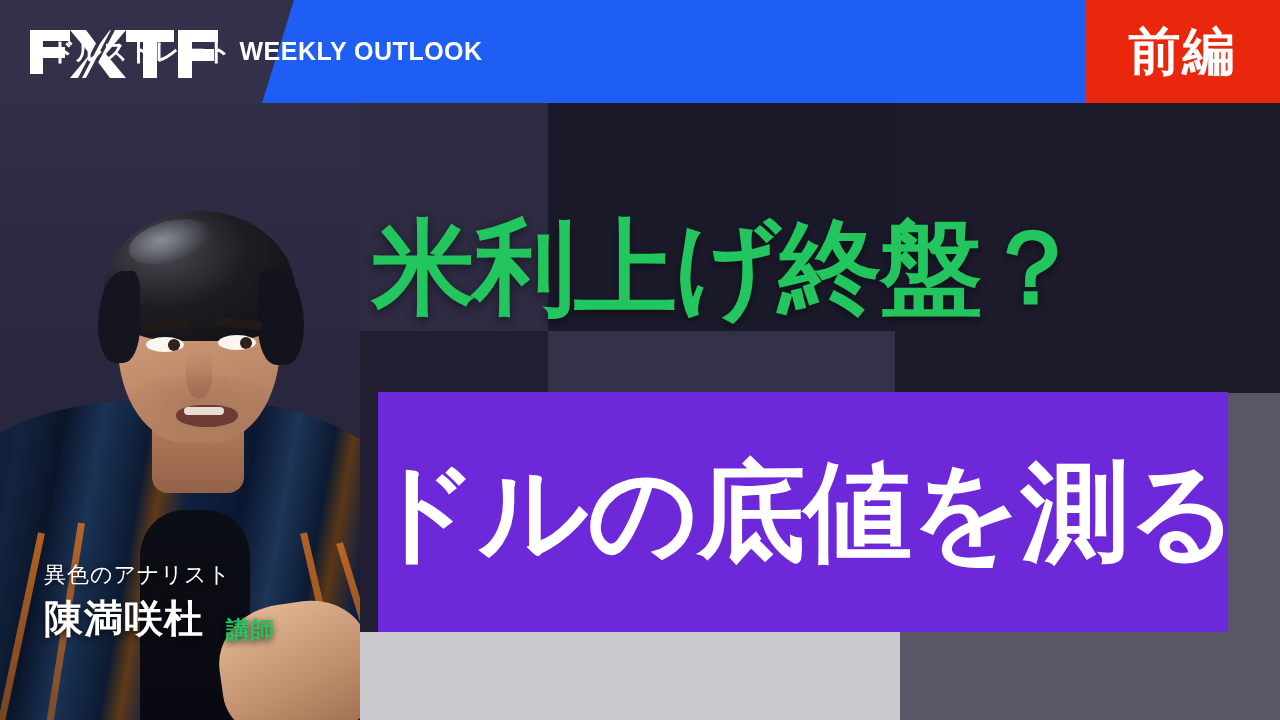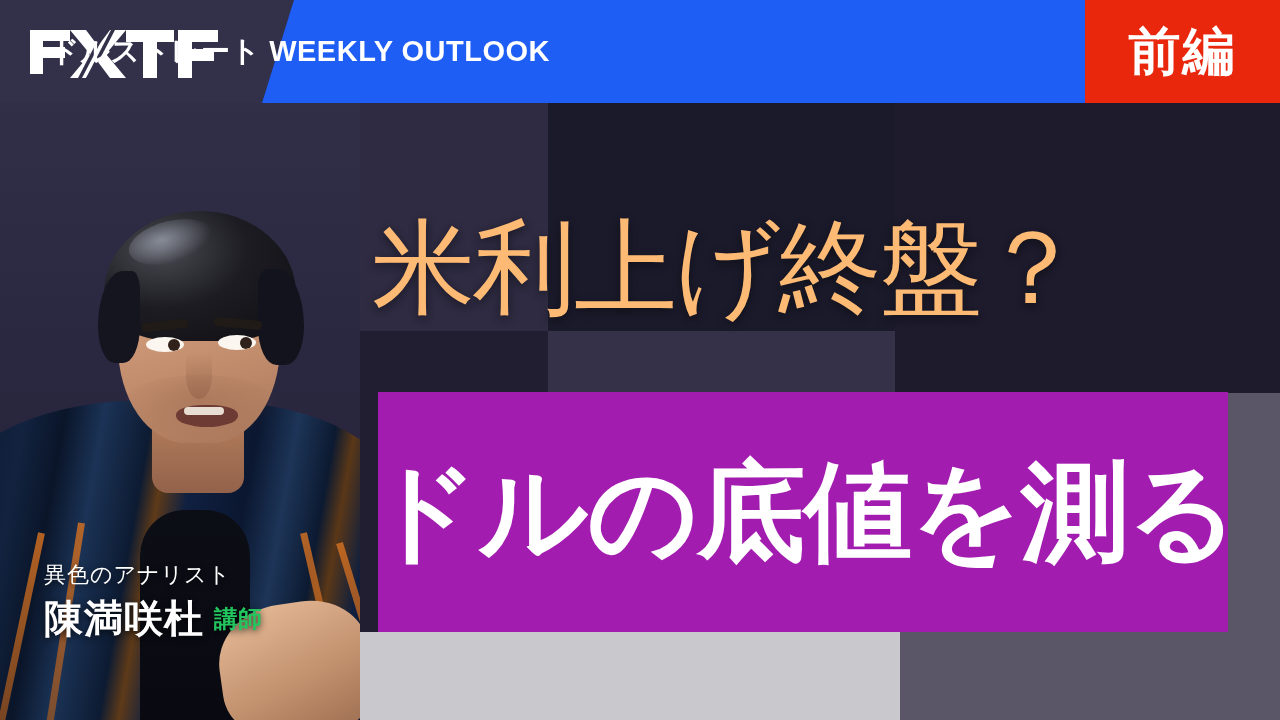--- a/index.html
+++ b/index.html
@@ -134,58 +134,58 @@
     width:200px; height:52px;
   }
   #banner-blue {
     position:absolute; left:262px; top:0; width:823px; height:103px;
     background:#1f5ef5;
     clip-path:polygon(32px 0, 823px 0, 823px 103px, 0 103px);
   }
   #banner-title {
     position:absolute; left:50px; top:0; height:103px;
     display:flex; align-items:center;
-    color:#fff; font-size:29px; font-weight:700;
+    color:#fff; font-size:25px; font-weight:700;
     letter-spacing:.5px; white-space:nowrap;
   }
   #badge-red {
     position:absolute; left:1085px; top:0; width:195px; height:103px;
     background:#e8270c;
     display:flex; align-items:center; justify-content:center;
   }
   #badge-red span {
     color:#fff; font-size:52px; font-weight:700; letter-spacing:2px;
   }
 
   
   #headline-1 {
     position:absolute; left:372px; top:216px;
-    color:#fdba74; font-size:103px; font-weight:400;
+    color:#22c55e; font-size:103px; font-weight:700;
     letter-spacing:-2px; line-height:1;
     white-space:nowrap;
     text-shadow:0 3px 10px rgba(0,0,0,.45);
   }
   #headline-box {
     position:absolute; left:378px; top:392px; width:850px; height:240px;
-    background:#a21caf;
+    background:#6d28d9;
     display:flex; align-items:center; justify-content:center;
   }
   #headline-2 {
     color:#fff; font-size:108px; font-weight:700;
     letter-spacing:-1px; line-height:1; white-space:nowrap;
   }
 
   
   #caption { position:absolute; left:44px; top:560px; }
   #caption-role {
     color:#fff; font-size:22px; font-weight:400; letter-spacing:1px;
     text-shadow:0 2px 6px rgba(0,0,0,.7);
     margin-bottom:2px;
   }
-  #caption-name-row { display:flex; align-items:center; gap:10px;font-family:Liberation Mono, monospace; }
+  #caption-name-row { display:flex; align-items:flex-end; gap:22px;font-family:Liberation Mono, monospace; }
   #caption-name {
     color:#fff; font-size:39px; font-weight:700; letter-spacing:1px;
     text-shadow:0 2px 7px rgba(0,0,0,.75);
   }
   #caption-title {
     color:#22c55e; font-size:24px; font-weight:700;
     text-shadow:0 2px 7px rgba(0,0,0,.75);
   }
 </style>
 </head>

